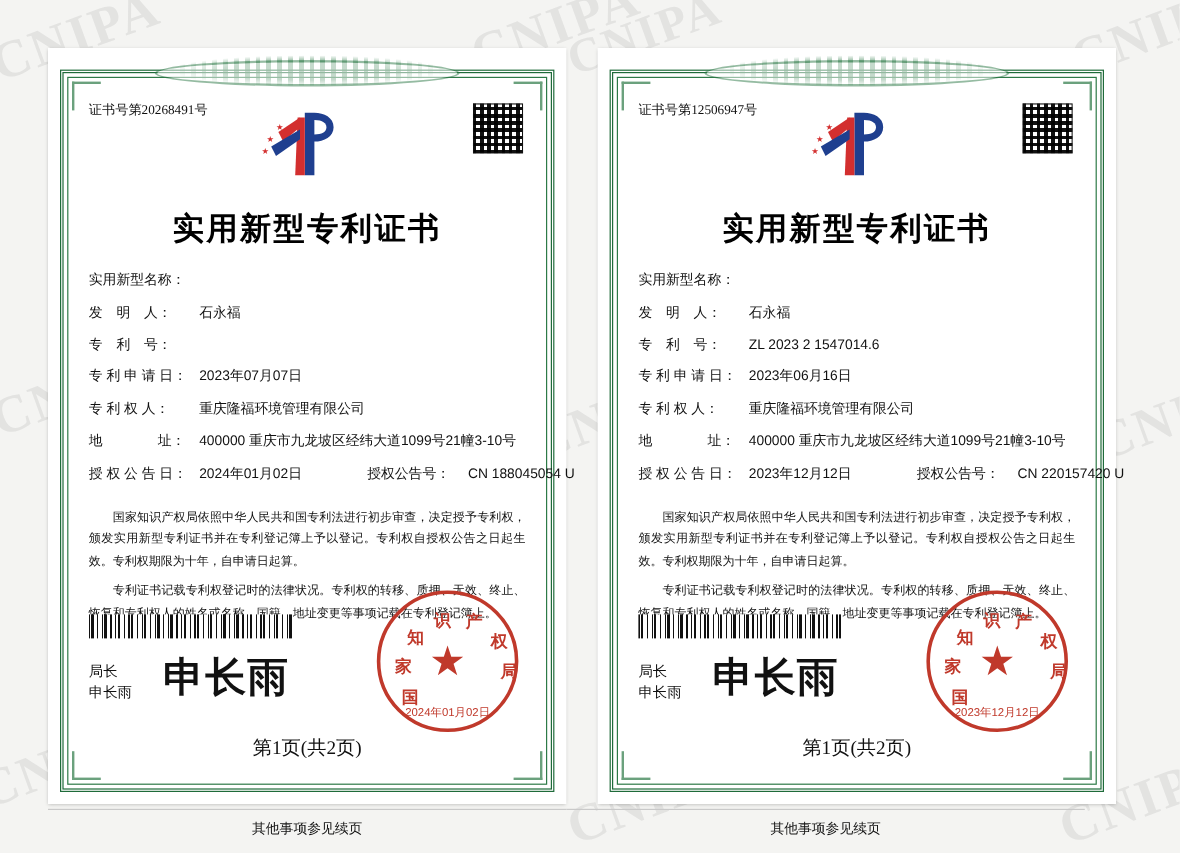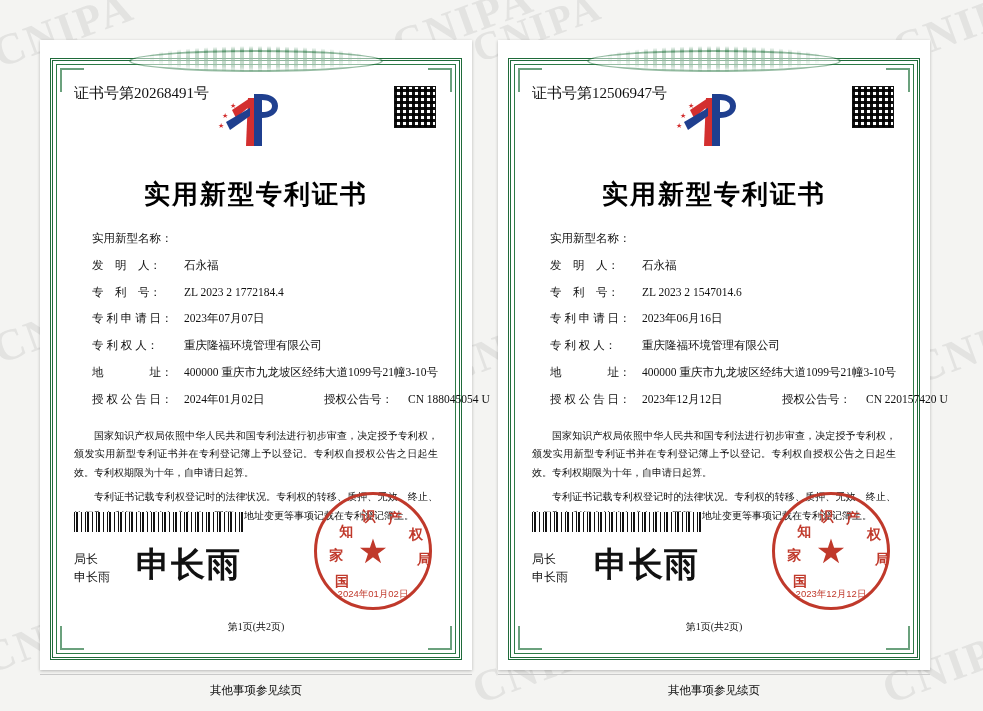--- a/index.html
+++ b/index.html
@@ -55,37 +55,37 @@
   .corner{
     position:absolute;width:22px;height:22px;border:2px solid #2d7a47;opacity:.7;
   }
   .c-tl{left:20px;top:28px;border-right:none;border-bottom:none;}
   .c-tr{right:20px;top:28px;border-left:none;border-bottom:none;}
   .c-bl{left:20px;bottom:20px;border-right:none;border-top:none;}
   .c-br{right:20px;bottom:20px;border-left:none;border-top:none;}
 
   .content{position:absolute;left:34px;top:44px;right:34px;bottom:30px;}
 
-  .cert-no{font-size:15px;color:#111;font-family:"Liberation Serif", serif;}
+  .cert-no{font-size:11px;color:#111;font-family:"Liberation Serif", serif;}
   .qr{
     position:absolute;right:0;top:0;width:42px;height:42px;
     background:
       repeating-linear-gradient(90deg,#111 0 3px,#fff 3px 6px),
       repeating-linear-gradient(0deg,#111 0 3px,#fff 3px 6px);
     background-blend-mode:multiply;
     border:2px solid #fff;
     box-shadow:0 0 0 1px #111 inset;
   }
   .logo{position:absolute;left:50%;top:4px;transform:translateX(-50%);width:120px;height:64px;}
   .title{
     text-align:center;margin-top:74px;
     font-family:"Liberation Serif", serif;
     font-weight:bold;font-size:26px;letter-spacing:2px;color:#000;
   }
-  .fields{margin-top:20px;font-family:Liberation Serif, serif;font-size:11.5px;color:#111;margin-left:18px;}
+  .fields{margin-top:20px;font-family:Liberation Sans, sans-serif;font-size:11.5px;color:#111;}
   .row{display:flex;margin-bottom:13px;line-height:1.2;}
   .lbl{width:92px;flex:none;letter-spacing:0px;}
   .val{flex:1;}
   .row.two .lbl{width:92px;}
   .row.two .val{flex:none;width:140px;}
   .row.two .lbl2{width:84px;flex:none;}
   .para{
     margin-top:20px;font-family:"Liberation Serif", serif;font-size:10px;
     line-height:1.85;color:#111;text-align:justify;
   }
@@ -112,23 +112,23 @@
     position:absolute;left:50%;top:50%;
     font-family:"Liberation Serif", serif;font-weight:bold;font-size:14px;
     transform-origin:0 0;
   }
   .seal .date{
     position:absolute;left:50%;bottom:6px;transform:translateX(-50%);
     font-size:9.5px;white-space:nowrap;font-family:"Liberation Sans",sans-serif;
   }
   .page-no{
     position:absolute;left:0;right:0;bottom:6px;text-align:center;
-    font-family:"Liberation Serif", serif;font-size:10px;color:#111;
-  }
-  .footwrap{position:relative;z-index:2;display:flex;gap:26px;padding:4px 22px 0 40px;}
+    font-family:"Liberation Serif", serif;font-size:16px;color:#111;
+  }
+  .footwrap{position:relative;z-index:2;display:flex;padding:4px 22px 0 40px;}
   .footcell{width:432px;text-align:center;font-family:"Liberation Serif",serif;font-size:11.5px;color:#111;}
   .footcell .line{border-top:1px solid #c9c9c9;margin:0 0 8px 0;}
 </style>
 </head>
 <body>
 
 <div class="wm-layer">
   <div class="wm" style="left:-10px;top:4px;">CNIPA</div>
   <div class="wm" style="left:390px;top:-4px;">CNIPA</div>
   <div class="wm" style="left:470px;top:4px;font-size:40px;">CNIPA</div>
@@ -179,21 +179,20 @@
       <div class="fields">
         <div class="row">
           <div class="lbl">实用新型名称：</div>
         </div>
         <div class="row">
           <div class="lbl">发　明　人：</div>
           <div class="val">石永福</div>
         </div>
         <div class="row">
           <div class="lbl">专　利　号：</div>
-          <div class="val">ZL 2023 2 1772184.4</div>
         </div>
         <div class="row">
           <div class="lbl">专 利 申 请 日：</div>
           <div class="val">2023年07月07日</div>
         </div>
         <div class="row">
           <div class="lbl">专 利 权 人：</div>
           <div class="val">重庆隆福环境管理有限公司</div>
         </div>
         <div class="row">

